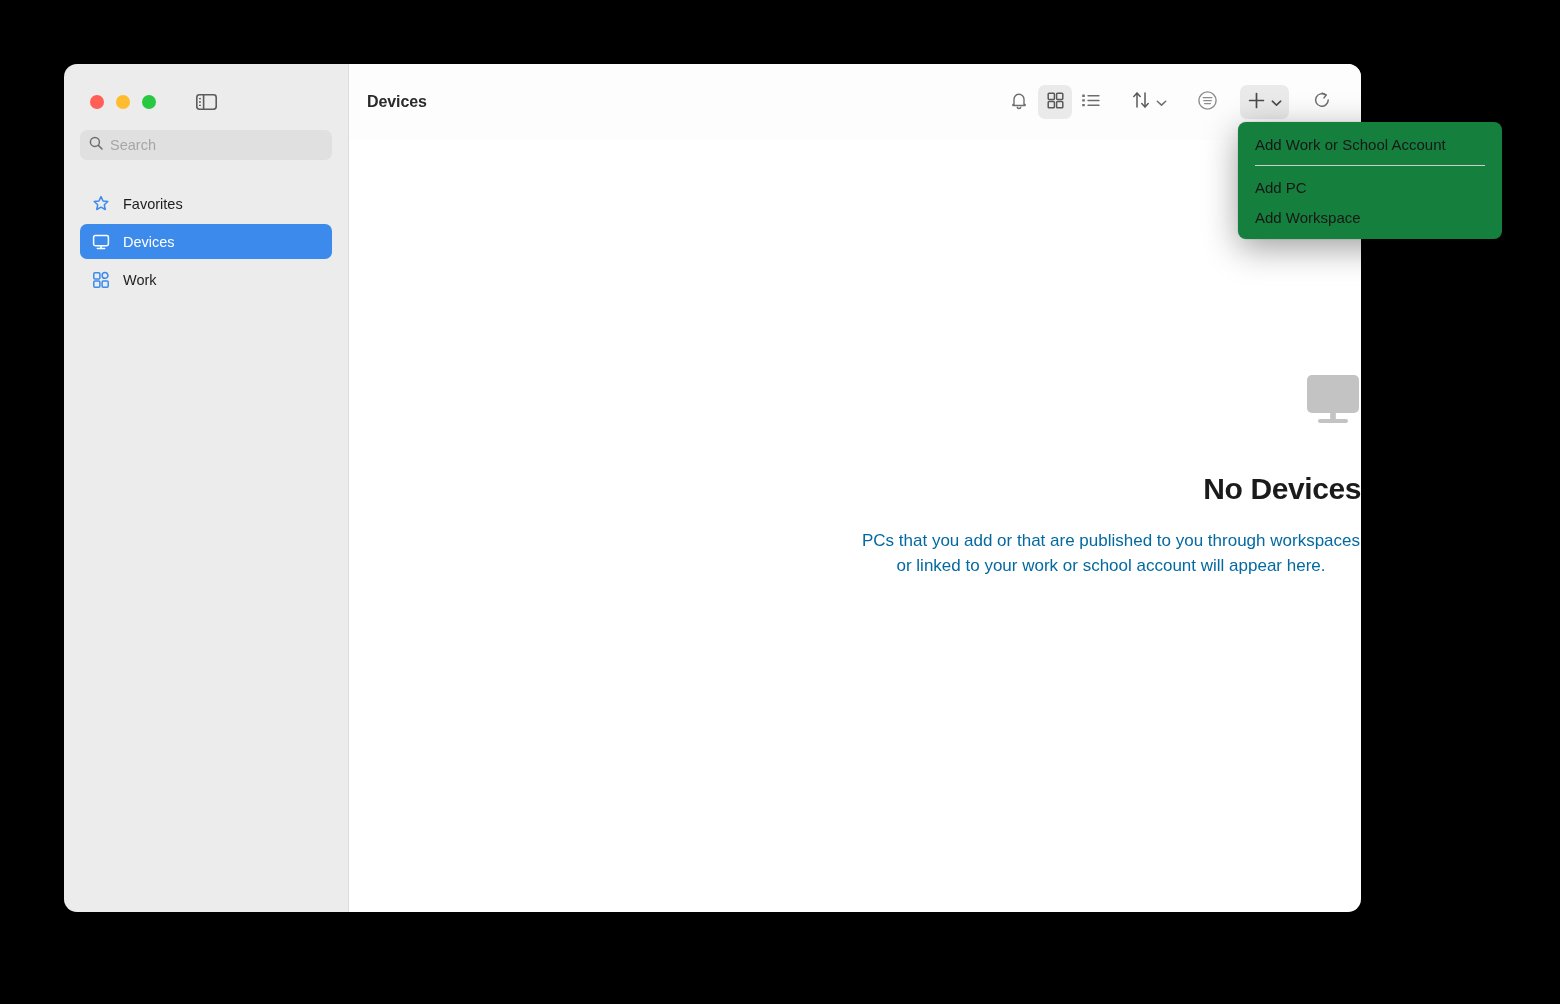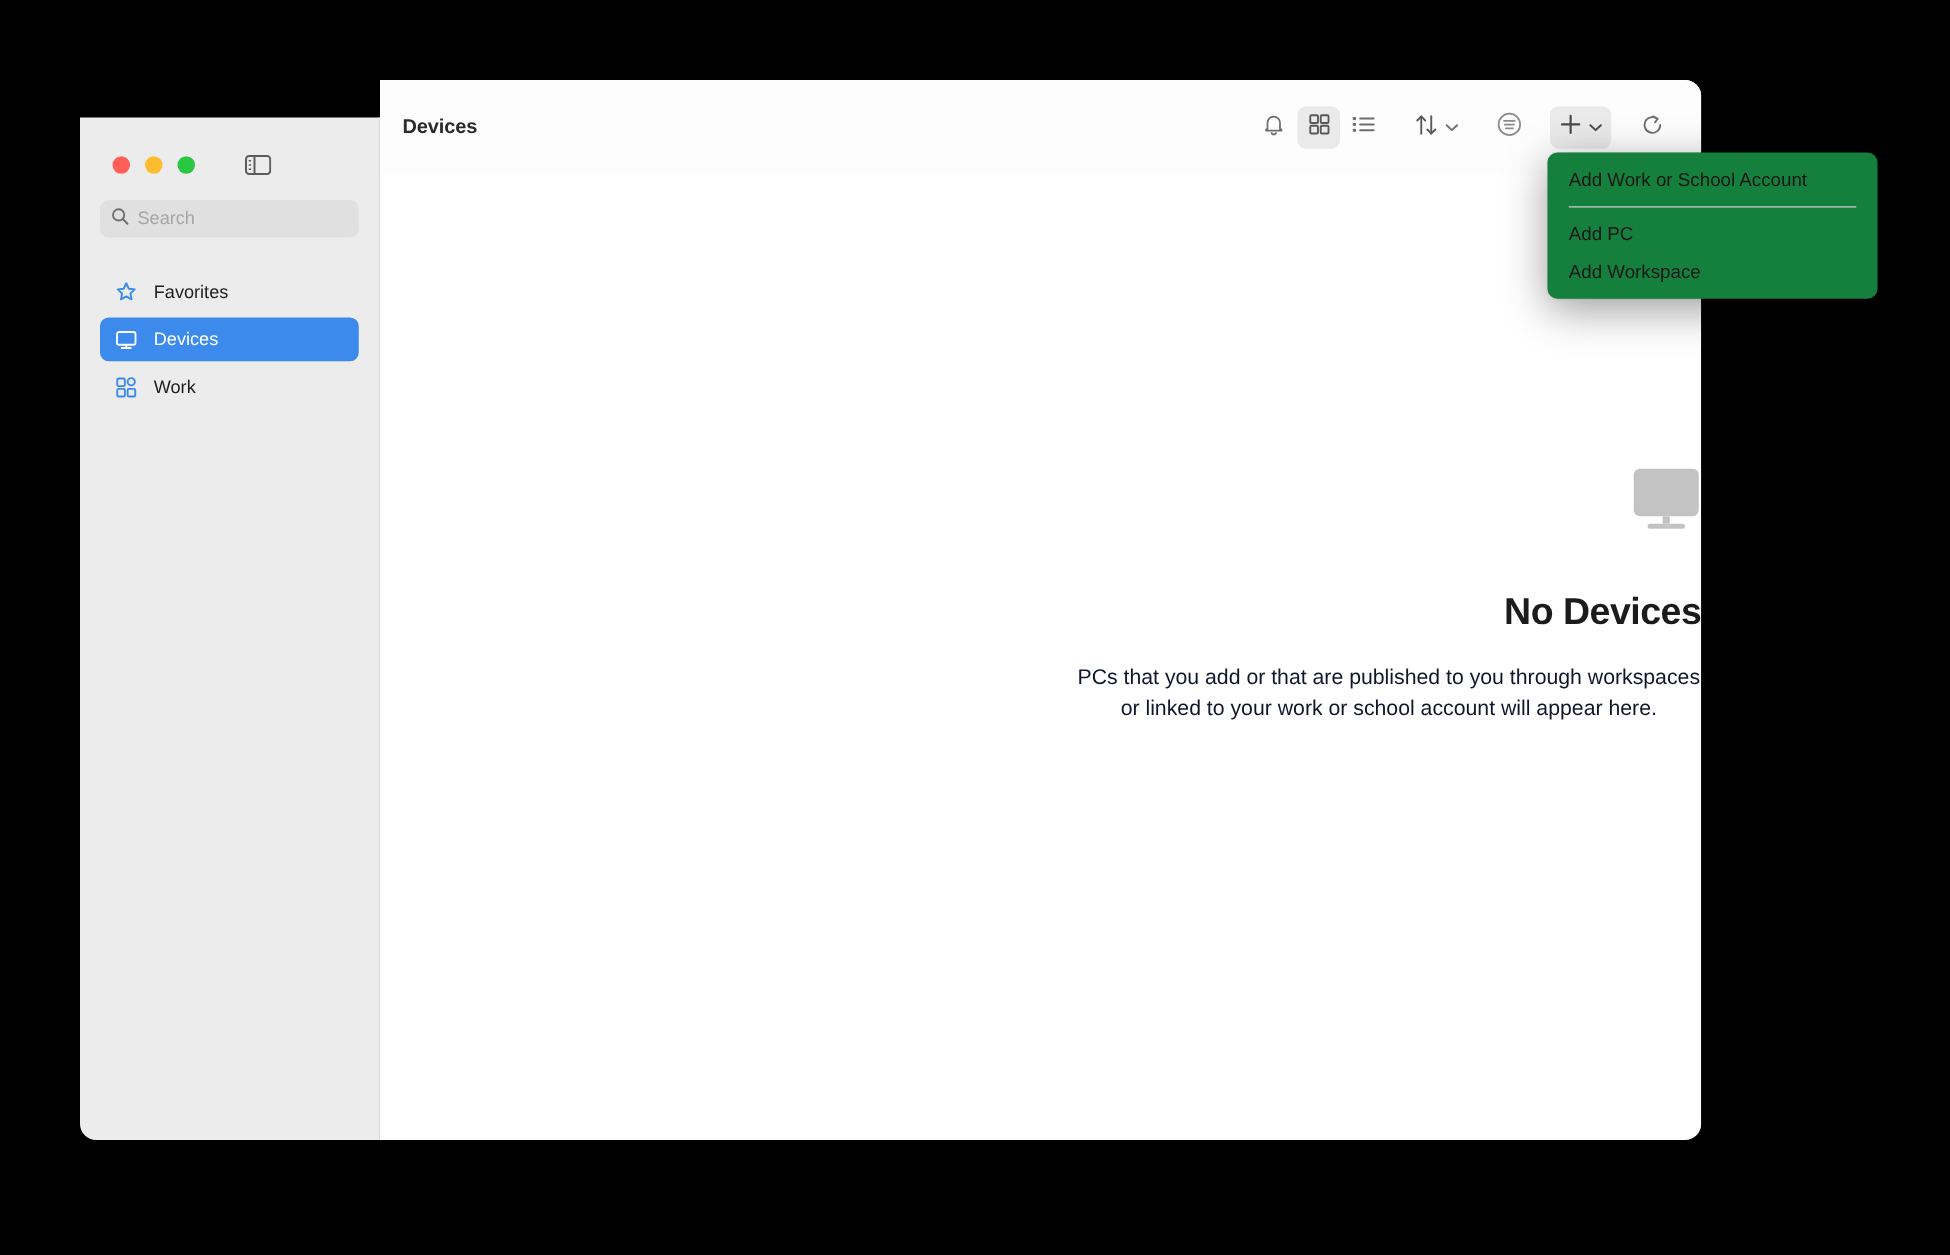--- a/index.html
+++ b/index.html
@@ -17,26 +17,25 @@
     left:64px; top:64px;
     width:1297px; height:848px;
     border-radius:13px;
     overflow:hidden;
     display:flex;
     box-shadow:0 22px 60px rgba(0,0,0,0.95), 0 0 46px 18px rgba(0,0,0,0.85);
   }
 
   
   .sidebar {
-    width:240px;
+    width:285px;
     background:#ececec;
     display:flex; flex-direction:column;
     border-right:1px solid #dcdcdc;
     flex:none;
-    margin-top:30px;
   }
   .traffic {
     height:76px;
     display:flex; align-items:center;
     padding-left:26px;
     gap:12px;
   }
   .dot { width:14px; height:14px; border-radius:50%; flex:none; }
   .dot.red   { background:#ff5f57; }
   .dot.yellow{ background:#febc2e; }
@@ -113,21 +112,21 @@
     justify-content:flex-start;
     padding-top:234px;
   }
   .empty-icon { margin-bottom:42px; }
   .empty-title {
     font-size:30px; font-weight:bold; color:#1b1b1b;
     letter-spacing:-0.4px;
     margin-bottom:22px;
   }
   .empty-desc {
-    font-size:17px; color:#0f172a;
+    font-size:17px; color:#0369a1;
     text-align:center; line-height:1.48;
     max-width:500px;
   }
 
   
   .dropdown {
     position:absolute;
     left:1238px; top:122px;
     width:264px;
     background:#15803d;

